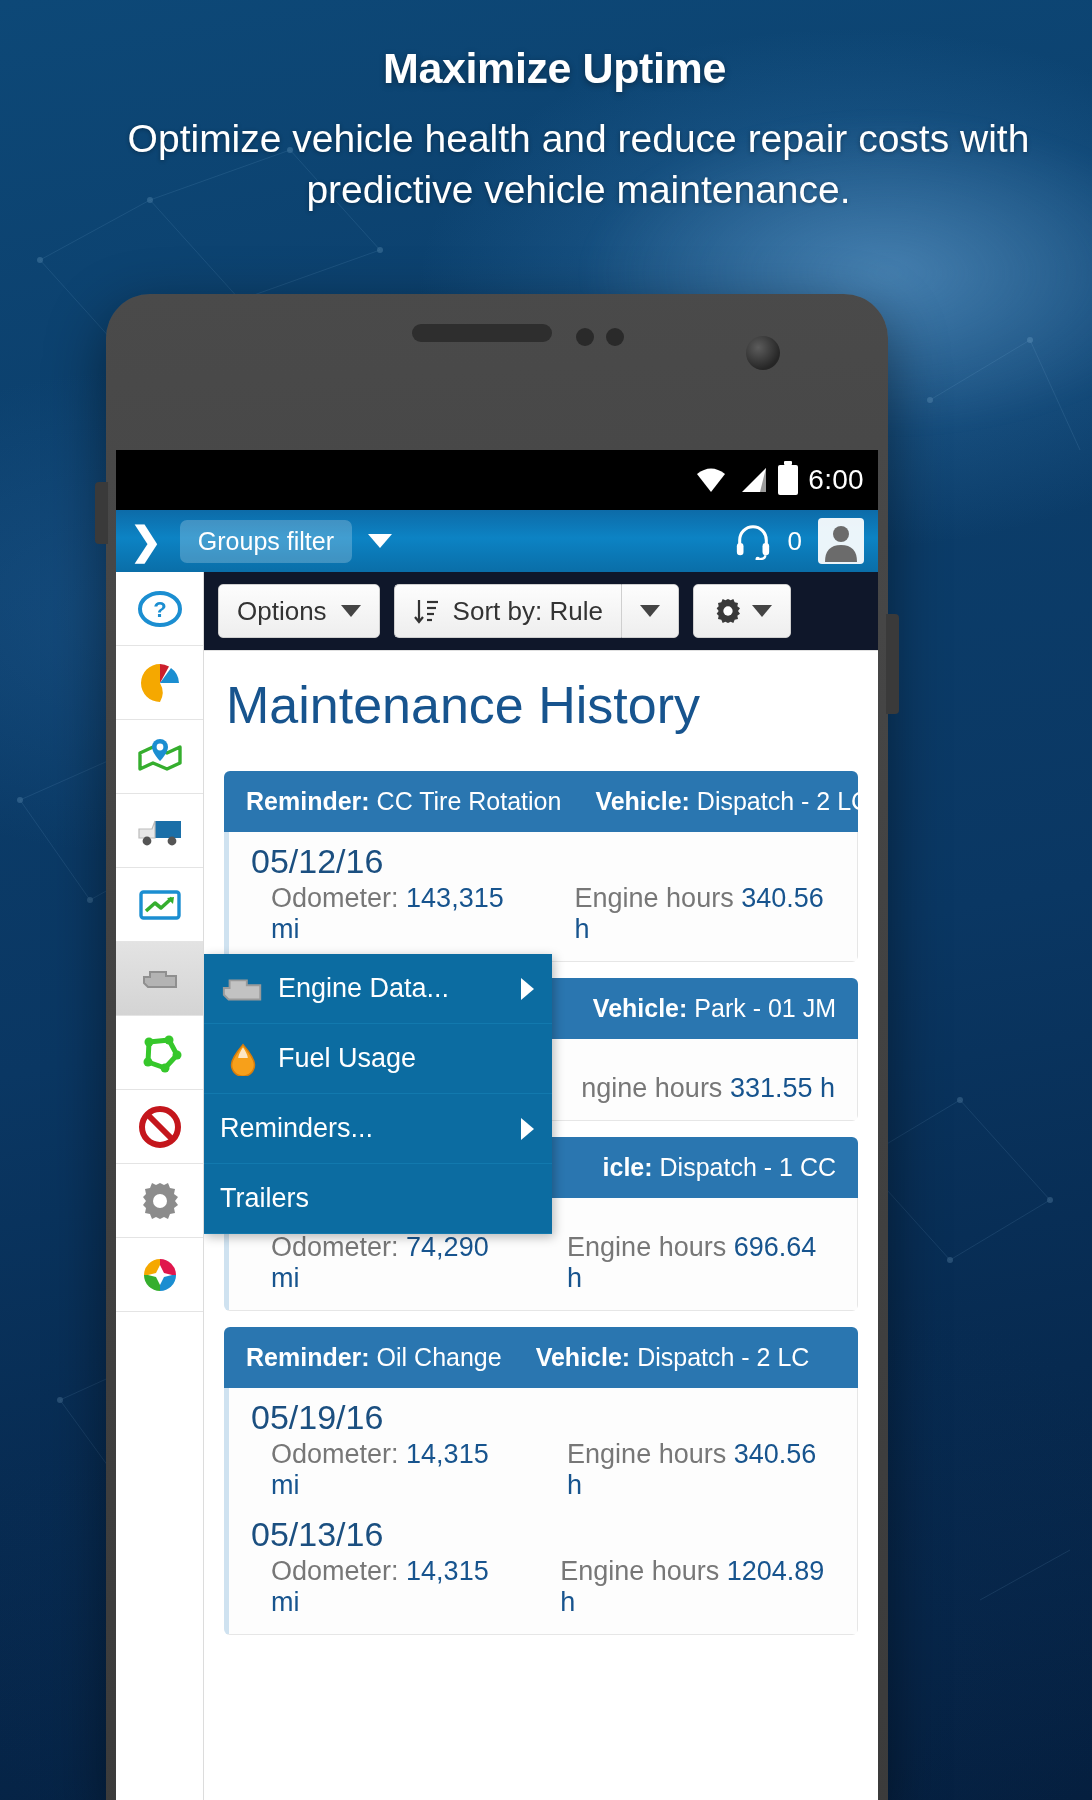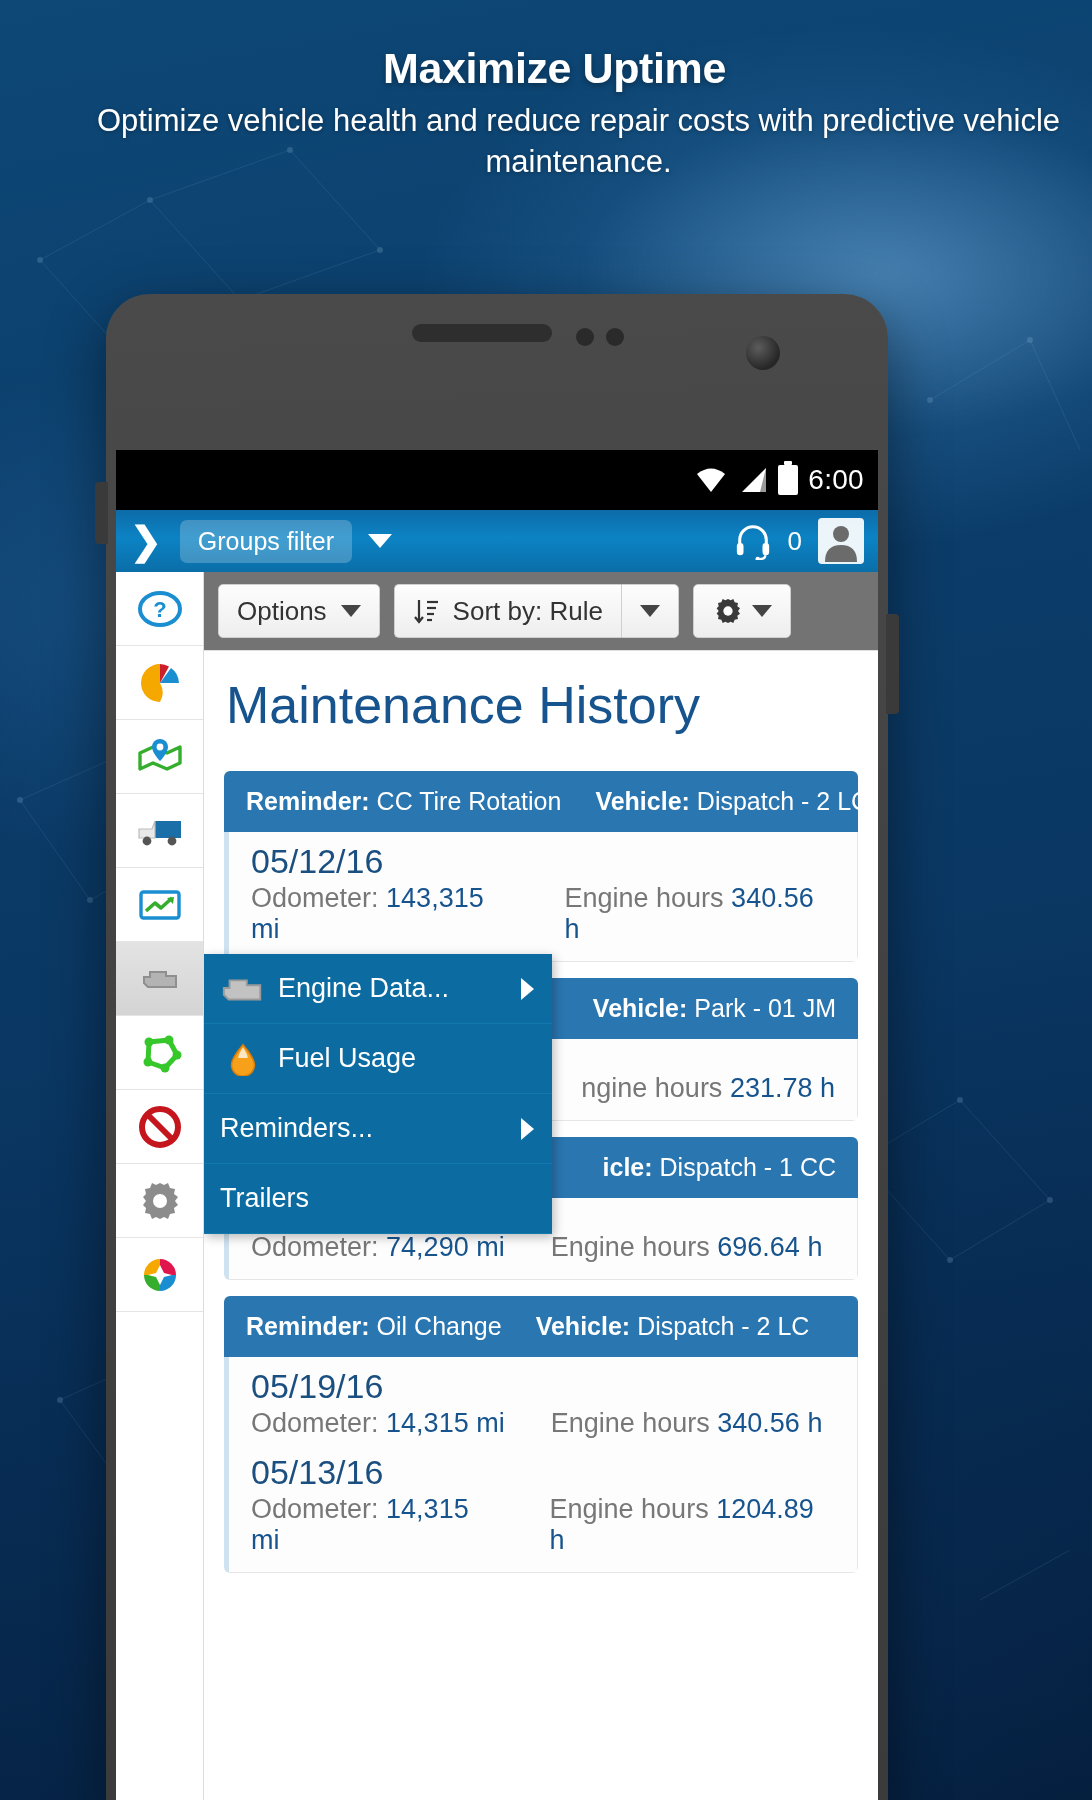--- a/index.html
+++ b/index.html
@@ -26,21 +26,21 @@
     filter:blur(8px);
   }
 
   
   .headline { position:absolute; left:17px; right:0; top:44px; text-align:center; color:#fff; }
   .headline h1 {
     font-size:43px; font-weight:bold; letter-spacing:-0.4px;
     text-shadow:0 2px 6px rgba(0,0,0,.35);
   }
   .headline p {
-    margin-top:8px; font-size:31px; line-height:1.32; font-weight:400;
+    margin-top:20px; font-size:39px; line-height:1.32; font-weight:400;
     text-shadow:0 1px 4px rgba(0,0,0,.32);
     padding-left:48px;
   }
 
   
   .phone {
     position:absolute; left:106px; top:294px; width:782px; height:1520px;
     background:linear-gradient(178deg,#4a4a4a 0%,#434343 40%,#3b3b3b 100%);
     border-radius:44px 44px 10px 10px;
     box-shadow:0 18px 60px rgba(0,0,0,.45);
@@ -99,21 +99,21 @@
     border-bottom:1px solid #e4e4e4;
   }
   .side-item.sel { background:linear-gradient(180deg,#e3e3e3,#d4d4d4); }
   .side-item svg { width:48px; height:48px; }
 
   
   .content { flex:1; background:#fff; position:relative; overflow:hidden; }
 
   .toolbar {
     display:flex; align-items:center; gap:0; padding:12px 14px;
-    border-bottom:1px solid #e0e0e0; background:#737373;
+    border-bottom:1px solid #e0e0e0; background:#0f172a;
   }
   .tb-btn {
     border:1px solid #cfcfcf; background:linear-gradient(180deg,#fdfdfd,#eeeeee);
     border-radius:5px; height:54px; display:flex; align-items:center;
     padding:0 18px; font-size:26px; color:#333; gap:14px;
   }
   .tb-group { display:flex; margin-left:14px; }
   .tb-group .tb-btn { border-radius:5px 0 0 5px; border-right:none; }
   .tb-group .tb-btn.sep { border-radius:0 5px 5px 0; border-right:1px solid #cfcfcf; padding:0 18px; }
   .caret-dark { width:0;height:0;border-left:10px solid transparent;border-right:10px solid transparent;border-top:12px solid #444; }
@@ -129,21 +129,21 @@
     background:#2a76b0; color:#fff; padding:16px 22px; font-size:25px;
     display:flex; gap:34px; white-space:nowrap;
   }
   .card-head b { font-weight:bold; }
   .card-head span.val { font-weight:400; }
   .card-body {
     background:#fdfdfd; border:1px solid #e6e6e6; border-top:none;
     border-left:5px solid #cfe2f0; padding:10px 22px 16px;
   }
   .row-date { font-size:34px; color:#1b4f80; margin-bottom:2px; }
-  .row-stats { display:flex; gap:46px; font-size:27px; color:#777; }
+  .row-stats { display:flex; gap:46px; font-size:27px; color:#777;margin-left:20px; }
   .row-stats .num { color:#17548e; }
 
   
   .menu {
     position:absolute; left:0; top:382px; width:348px;
     background:#0c6ca1; box-shadow:2px 3px 10px rgba(0,0,0,.28);
     z-index:20;
   }
   .menu-item {
     display:flex; align-items:center; height:62px; padding:0 16px;
@@ -377,21 +377,21 @@
           </div>
 
           <div class="card">
             <div class="card-head" style="justify-content:flex-end;">
               <div><b>Vehicle:</b>
                 <span class="val">Park - 01 JM</span></div>
             </div>
             <div class="card-body" style="padding-top:34px;">
               <div class="row-stats" style="justify-content:flex-end;">
                 <div><span>ngine hours</span>
-                  <span class="num">231.78 h</span></div>
+                  <span class="num">331.55 h</span></div>
               </div>
             </div>
           </div>
 
           <div class="card">
             <div class="card-head" style="justify-content:flex-end;">
               <div><b>icle:</b>
                 <span class="val">Dispatch - 1 CC</span></div>
             </div>
             <div class="card-body" style="padding-top:34px;">

